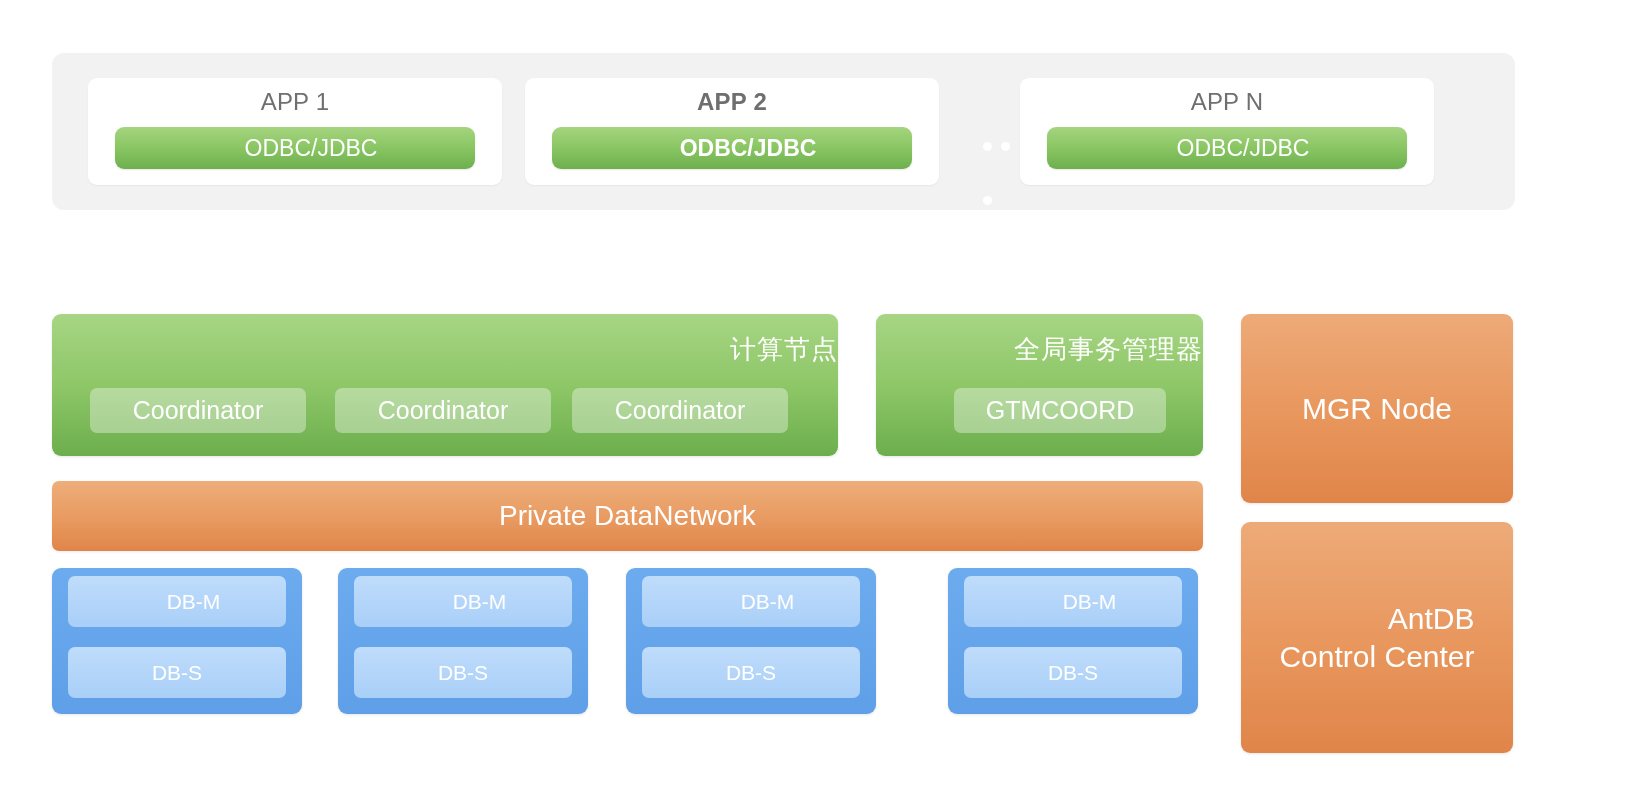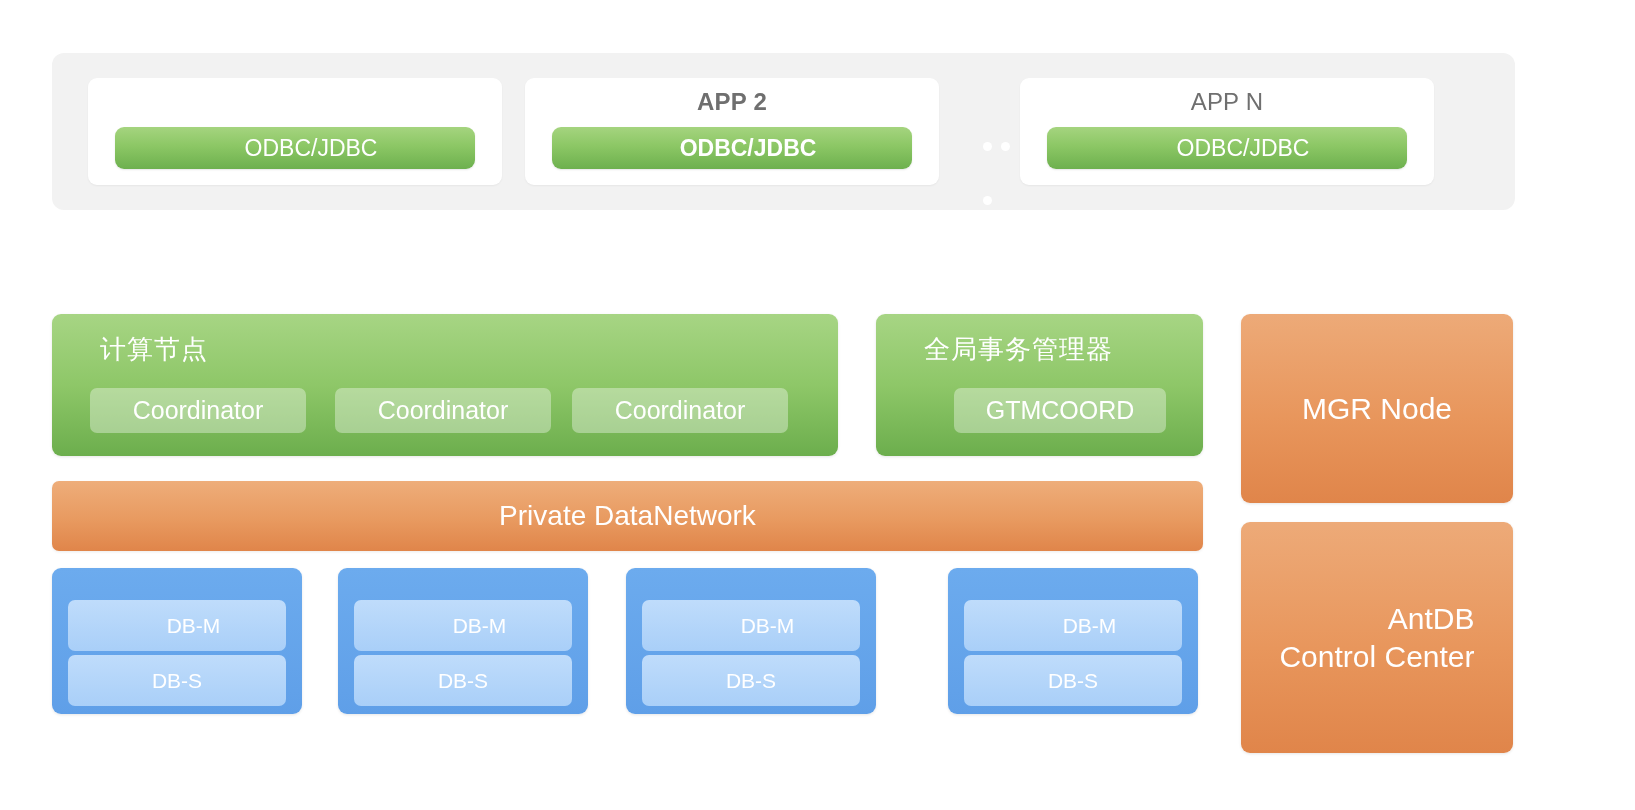--- a/index.html
+++ b/index.html
@@ -118,21 +118,21 @@
     box-shadow: 0 1px 3px rgba(0,0,0,0.10);
   }
   .panel-compute { left: 52px; top: 314px; width: 786px; height: 142px; }
   .panel-gtm     { left: 876px; top: 314px; width: 327px; height: 142px; }
 
   .green-title {
     position: absolute;
     left: 0;
     right: 0;
     top: 18px;
-    text-align: left;
+    text-align: right;
     color: #ffffff;
     font-size: 26px;
     letter-spacing: 1px;
     padding-left: 48px;
   }
   .inner-chip {
     position: absolute;
     height: 45px;
     border-radius: 7px;
     background: rgba(255,255,255,0.36);
@@ -186,31 +186,32 @@
     right: 16px;
     height: 51px;
     border-radius: 7px;
     background: linear-gradient(to bottom, #bfdcfb 0%, #a9cff8 100%);
     color: #ffffff;
     font-size: 21px;
     display: flex;
     align-items: center;
     justify-content: center;
   }
-  .db-box.m { top: 32px; padding-left: 33px; }
-  .db-box.s { top: 87px; }
+  .db-box.m { top: 8px; padding-left: 33px; }
+  .db-box.s { top: 79px; }
 </style>
 </head>
 <body>
 
 <div class="canvas">
 
   <div class="app-band">
 
     <div class="app-card c1">
+      <div class="app-title">APP 1</div>
       <div class="app-conn">ODBC/JDBC</div>
     </div>
 
     <div class="app-card c2">
       <div class="app-title">APP 2</div>
       <div class="app-conn">ODBC/JDBC</div>
     </div>
 
     <div class="app-card c3">
       <div class="app-title">APP N</div>

